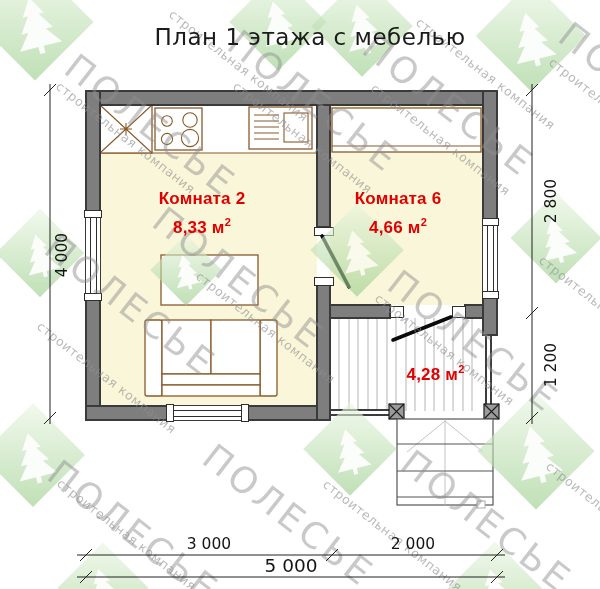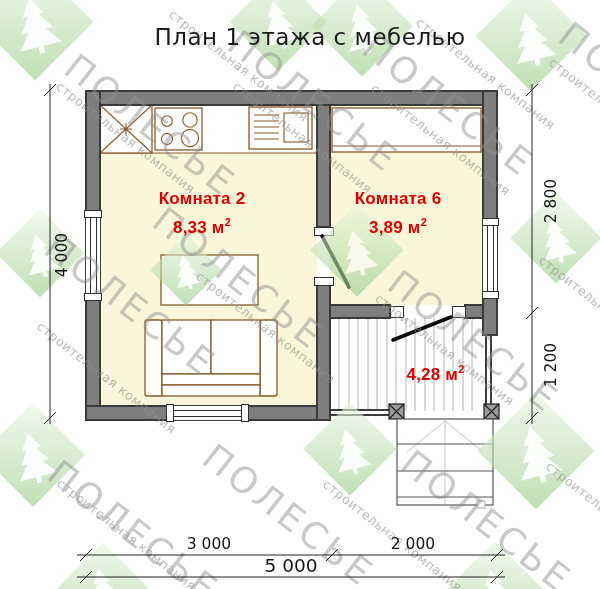--- a/index.html
+++ b/index.html
@@ -211,18 +211,18 @@
 
 <div class="page-title">План 1 этажа с  мебелью</div>
 
 <div class="room-label" style="left:102px;top:190px;width:200px">Комната 2</div>
 <div class="room-label" style="left:102px;top:216px;width:200px">
   <span>8,33 м</span><span class="sup">2</span>
 </div>
 
 <div class="room-label" style="left:322px;top:190px;width:152px">Комната 6</div>
 <div class="room-label" style="left:322px;top:216px;width:152px">
-  <span>3,89 м</span><span class="sup">2</span>
+  <span>4,66 м</span><span class="sup">2</span>
 </div>
 
 <div class="room-label" style="left:363px;top:363px;width:145px">
   <span>4,28 м</span><span class="sup">2</span>
 </div>
 
 </body></html>

